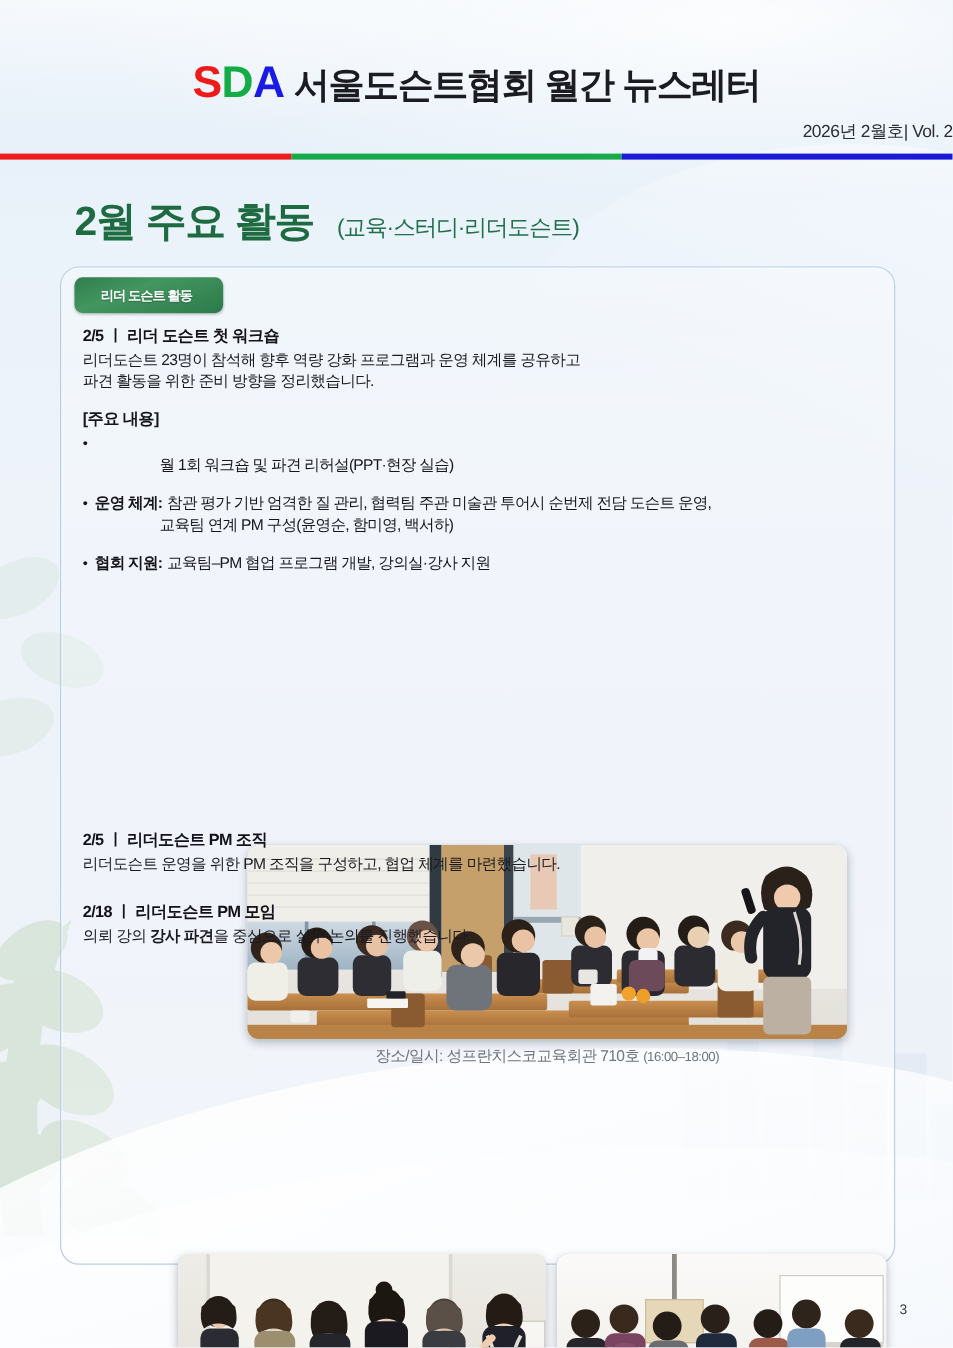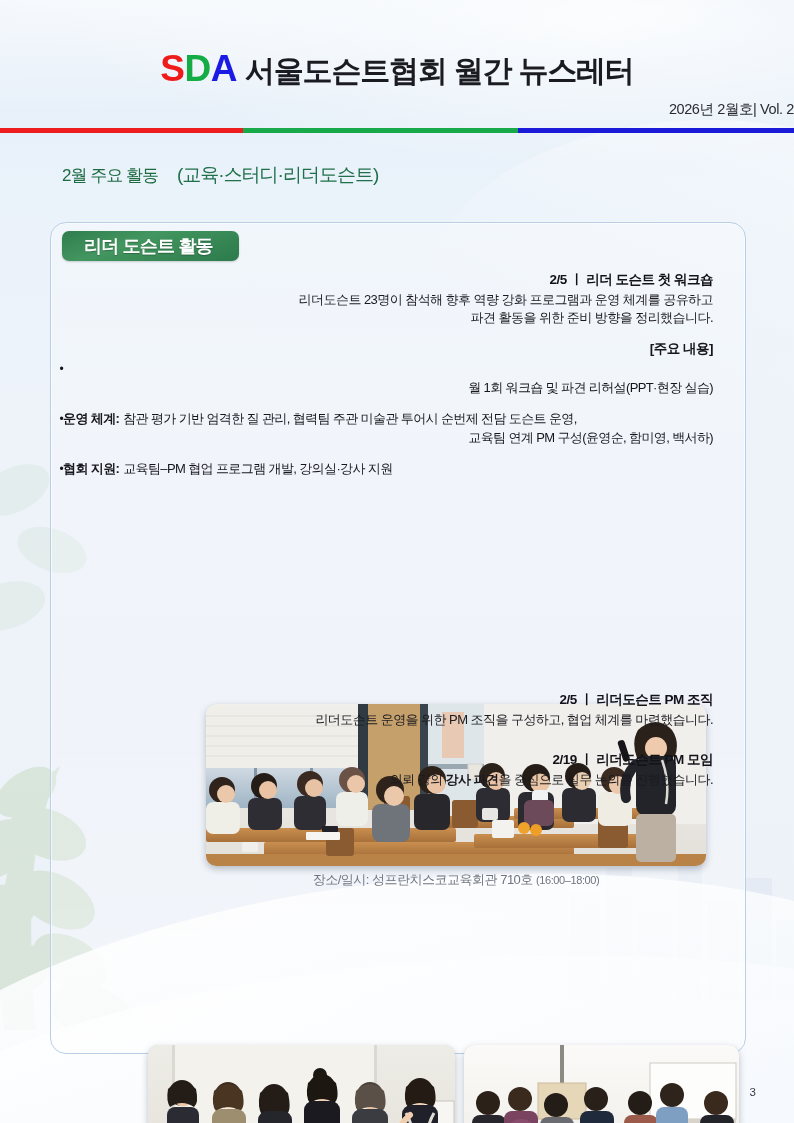--- a/index.html
+++ b/index.html
@@ -139,22 +139,22 @@
   .rule .seg-green { width: 275px; background: #17a94a; }
   .rule .seg-blue  { width: 276px; background: #1a1ad8; }
 
   
   .page-heading {
     position: absolute;
     left: 62px; top: 162px;
     white-space: nowrap;
   }
   .page-heading .ph-main {
-    font-size: 17px;
-    font-weight: 400;
+    font-size: 34px;
+    font-weight: 700;
     color: #1e6b42;
     letter-spacing: -1px;
   }
   .page-heading .ph-sub {
     font-size: 19px;
     font-weight: 400;
     color: #20704a;
     letter-spacing: -1px;
     margin-left: 19px;
   }
@@ -177,33 +177,32 @@
     height: 30px;
     padding: 0 26px 0 22px;
     display: flex;
     align-items: center;
     border-radius: 7px 7px 7px 7px;
     background: linear-gradient(160deg, #2f7d4e 0%, #43965f 38%, #2c7a4b 100%);
     box-shadow: 0 1px 2px rgba(0,0,0,.18);
   }
   .section-badge-label {
     color: #ffffff;
-    font-size: 18px;
+    font-size: 11px;
     font-weight: 700;
     letter-spacing: -0.8px;
     text-shadow: 0 1px 1px rgba(0,0,0,.25);
   }
 
   
   .body-wrap {
     position: absolute;
-    left: 2px; top: 48px;
+    left: 18px; top: 48px;
     width: 660px;
     color: #16161c;
-    text-align: right;
   }
   .entry-title {
     font-size: 13.5px;
     font-weight: 700;
     letter-spacing: -0.5px;
     color: #121218;
     margin: 0 0 2px 0;
     white-space: nowrap;
   }
   .entry-line {
@@ -519,21 +518,21 @@
       <span>장소/일시: 성프란치스코교육회관 710호</span>
       <span class="cap-time">(16:00–18:00)</span>
     </div>
 
     <div class="body-wrap" style="top:468px;">
       <p class="entry-title">2/5 ㅣ 리더도슨트 PM 조직</p>
       <p class="entry-line">리더도슨트 운영을 위한 PM 조직을 구성하고, 협업 체계를 마련했습니다.</p>
 
       <div class="gap-22"></div>
 
-      <p class="entry-title">2/19 ㅣ 리더도슨트 PM 모임</p>
+      <p class="entry-title">2/18 ㅣ 리더도슨트 PM 모임</p>
       <p class="entry-line"><span>의뢰 강의 </span><b>강사 파견</b><span>을 중심으로 실무 논의를 진행했습니다.</span></p>
     </div>
 
     <div class="photo photo-left">
       <svg viewBox="0 0 307 200" xmlns="http://www.w3.org/2000/svg">
         <defs>
           <linearGradient id="w2" x1="0" y1="0" x2="0" y2="1">
             <stop offset="0" stop-color="#eeece6"></stop>
               <stop offset="1" stop-color="#dedbd3"></stop>
           </linearGradient>

